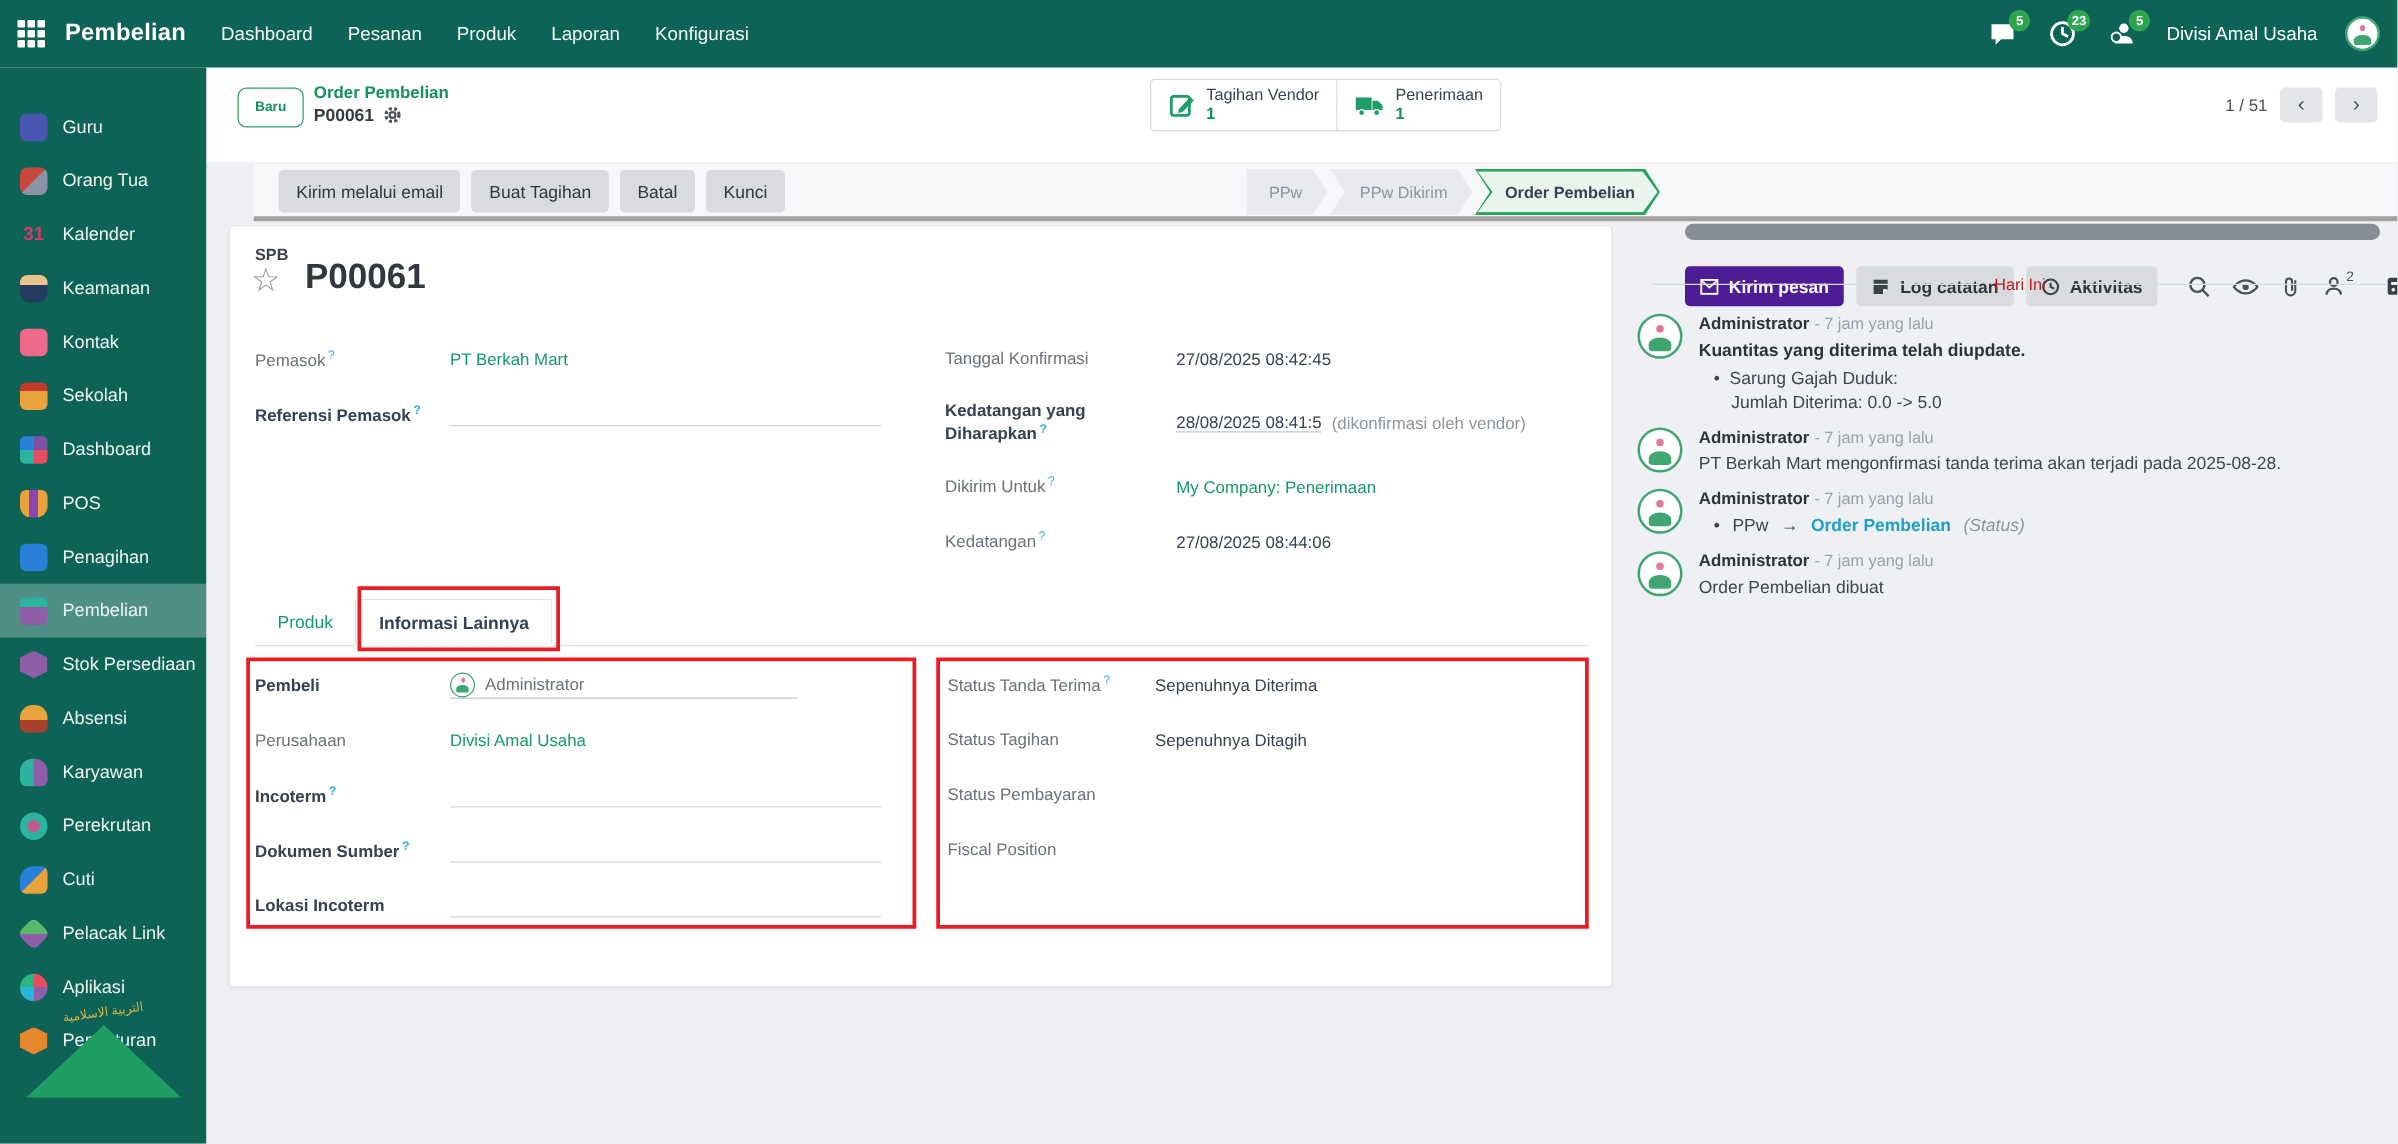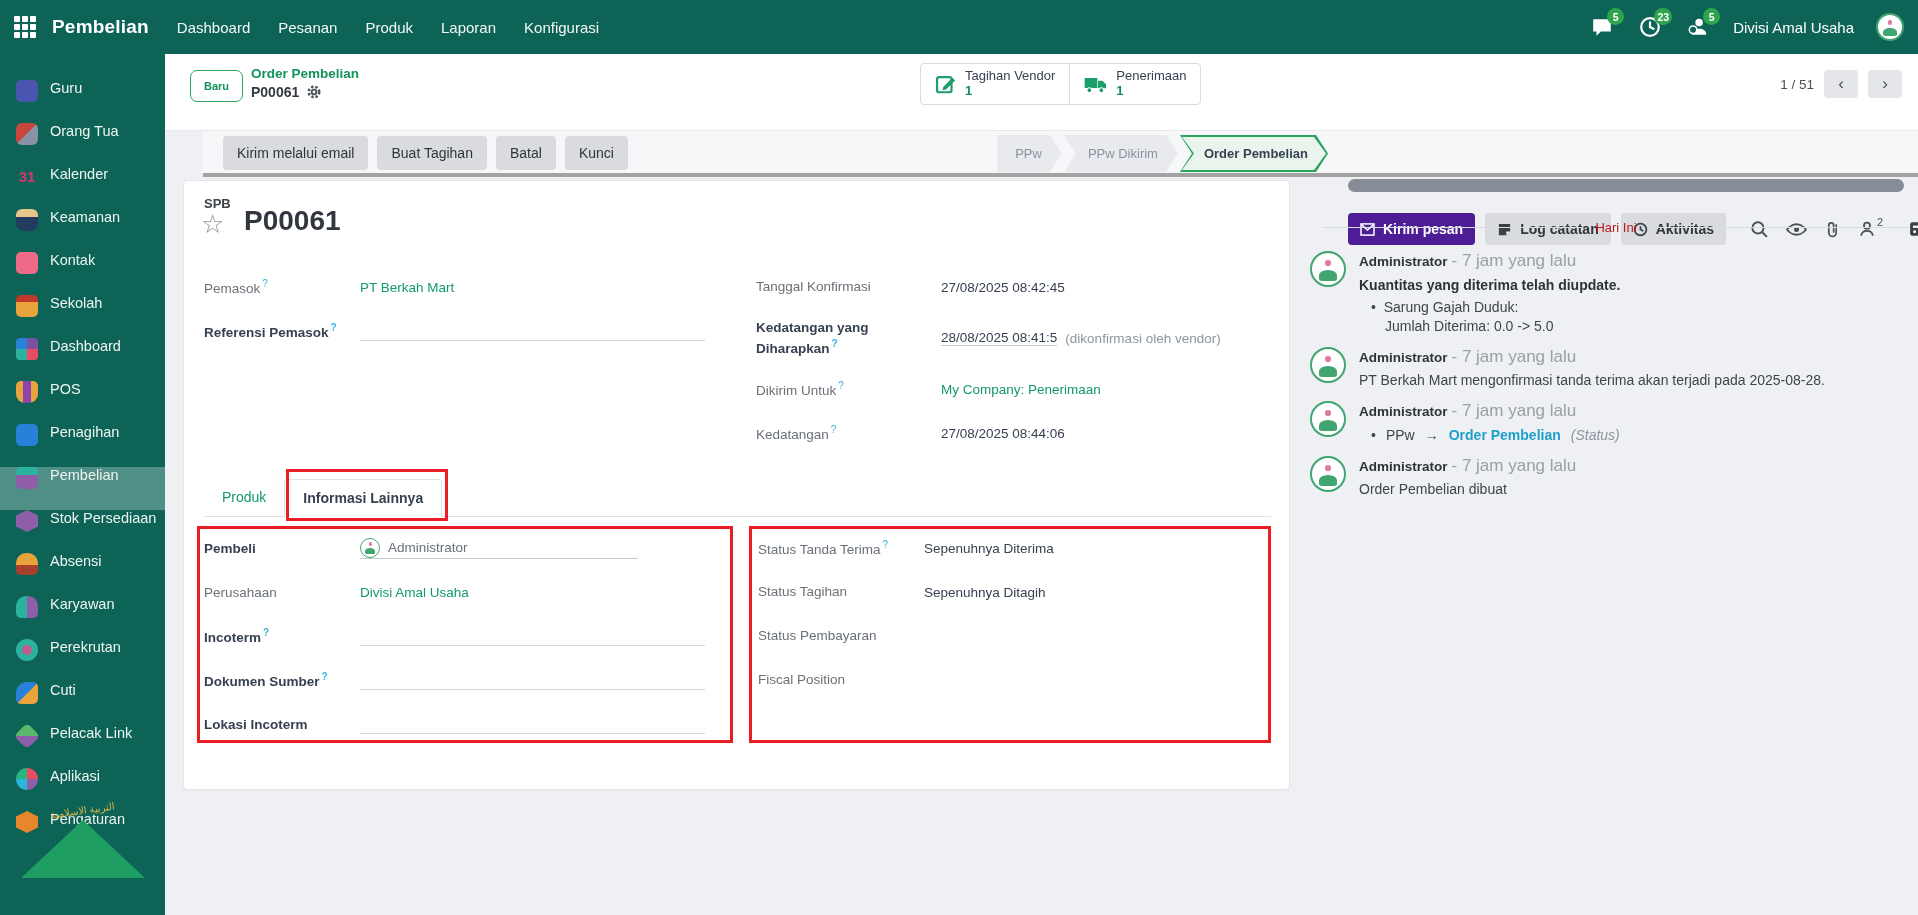--- a/index.html
+++ b/index.html
@@ -22,21 +22,21 @@
            min-width:17px; height:17px; border-radius:9px; display:flex; align-items:center; justify-content:center; padding:0 3px;}
   .company { font-size:15px; }
   .avatar { width:28px; height:28px; border-radius:50%; background:#fff; border:2px solid #3fa571; position:relative; flex:none;}
   .avatar::before{ content:""; position:absolute; left:22%; bottom:12%; width:56%; height:34%;
                    background:#3fa571; border-radius:50% 50% 20% 20%; }
   .avatar::after{ content:""; position:absolute; left:42%; top:22%; width:18%; height:18%;
                   background:#e07a9a; border-radius:50%; }
 
   
   .sidebar { position:absolute; left:0; top:54px; width:165px; height:861px; background:#0d6456; z-index:20; }
-  .side-item { display:flex; align-items:flex-start; gap:12px; height:43px; padding-left:16px;
+  .side-item { display:flex; align-items:center; gap:12px; height:43px; padding-left:16px;
                color:#eef5f2; font-size:14.5px; cursor:pointer; }
   .side-item.active { background:rgba(255,255,255,.28); }
   .sic { width:22px; height:22px; border-radius:5px; flex:none; }
   .ic-guru{ background:#4a55b0; }
   .ic-orangtua{ background:linear-gradient(135deg,#c8473d 50%,#8a93a5 50%); border-radius:6px;}
   .ic-kalender{ background:none; color:#d4386c; font-size:15px; font-weight:700; text-align:center; line-height:22px; border-radius:0;}
   .ic-keamanan{ background:linear-gradient(180deg,#e8c58a 38%,#223b5e 38%); border-radius:6px 6px 8px 8px;}
   .ic-kontak{ background:#ef6a88; }
   .ic-sekolah{ background:linear-gradient(180deg,#c0392b 32%,#e8a33d 32%); }
   .ic-dashboard{ background:conic-gradient(#7b52a3 0 25%,#e84c61 0 50%,#2bb3a0 0 75%,#2980d9 0); border-radius:4px;}
@@ -136,21 +136,21 @@
   .anno { position:absolute; border:3px solid #ea1c24; z-index:5; pointer-events:none; }
 
   
   .chatter { position:absolute; left:1145px; top:158px; width:600px; }
   .divider { display:flex; align-items:center; gap:12px; color:#b91c1c; font-size:13px; margin:8px 0 16px 12px; }
   .divider::before,.divider::after { content:""; flex:1; border-top:1px solid #d8dbe0; }
   .msg { display:flex; gap:13px; margin-bottom:13px; }
   .msg-avatar { width:36px; height:36px; flex:none; }
   .msg-head { font-size:13.5px; }
   .msg-author { font-weight:700; color:#2f3338; }
-  .msg-time { color:#98a0a8; margin-left:4px; font-size:17px;}
+  .msg-time { color:#98a0a8; margin-left:4px; font-size:13px;}
   .msg-subject { font-weight:700; color:#2f3338; font-size:14px; margin-top:6px; }
   .msg-body { color:#3f454d; font-size:14px; margin-top:5px; }
   .msg-bullets { color:#3f454d; font-size:14px; margin-top:6px; padding-left:12px; }
   .msg-bullets .b2 { padding-left:14px; margin-top:3px;}
   .track { display:flex; align-items:center; gap:10px; margin-top:6px; font-size:14px; color:#3f454d; padding-left:12px;}
   .track .new { color:#1e9fc9; font-weight:600; cursor:pointer;}
   .track .fieldname { color:#8d959e; font-style:italic; }
 </style>
 </head>
 <body>

